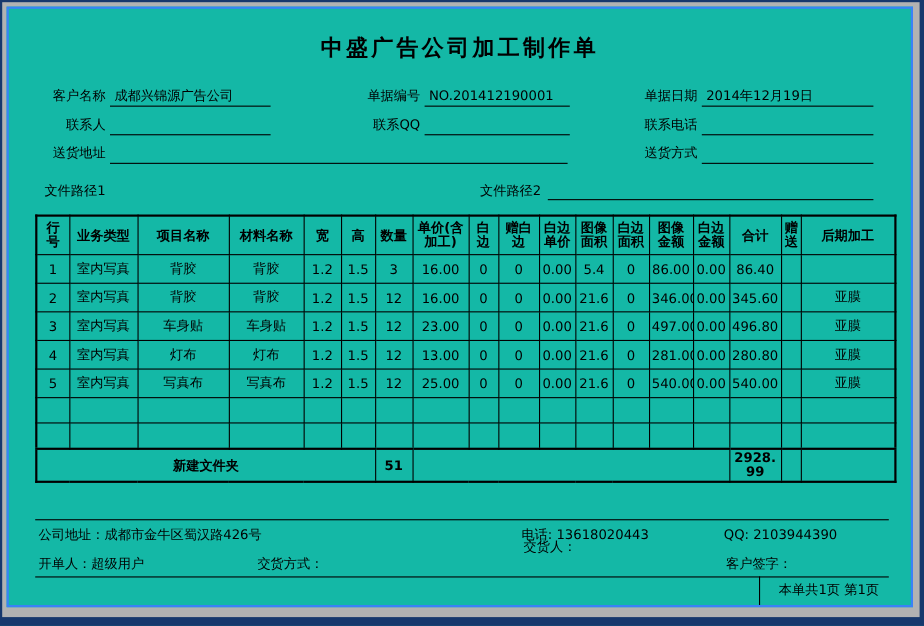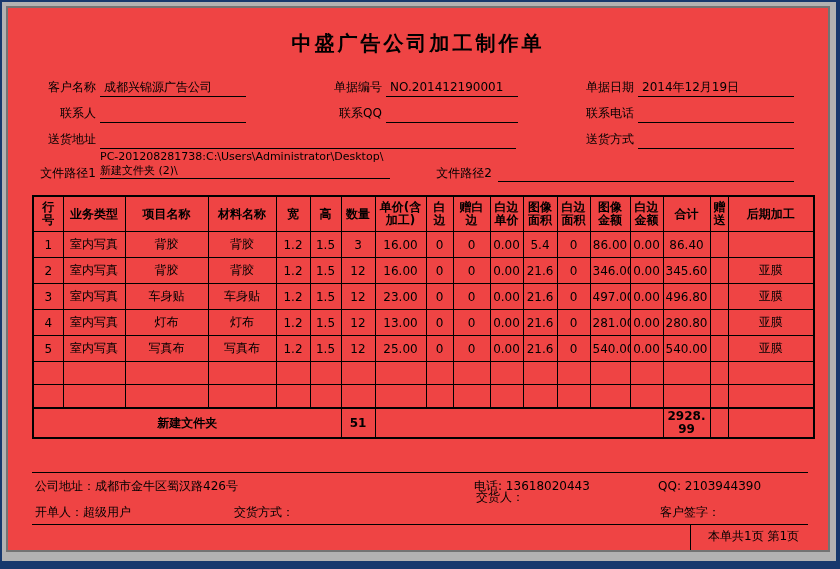--- a/index.html
+++ b/index.html
@@ -1,19 +1,19 @@
 <!DOCTYPE html>
 <html><head>
 <meta charset="utf-8">
 <style>
   html,body{margin:0;padding:0;}
   body{width:840px;height:569px;position:relative;background:#17386d;
        font-family:"DejaVu Sans",sans-serif;color:#000;overflow:hidden;}
   .mat{position:absolute;left:2px;top:2px;right:4px;bottom:8px;background:#b2b2b2;}
-  .page{position:absolute;left:6px;top:6px;width:820px;height:542px;background:#ef4444;border:2px solid #737373;}
+  .page{position:absolute;left:6px;top:6px;width:820px;height:542px;background:#14b8a6;border:2px solid #3b82f6;}
   .title{position:absolute;top:22px;left:0;width:100%;text-align:center;font-size:20px;
          font-weight:bold;letter-spacing:3px;margin:0;}
   .lbl{position:absolute;text-align:right;font-size:12px;height:17px;line-height:17px;white-space:nowrap;}
   .val{position:absolute;border-bottom:1px solid #000;font-size:12px;height:17px;line-height:17px;
        padding-left:4px;white-space:nowrap;overflow:visible;}
   .pathbox{position:absolute;left:92px;top:142px;width:290px;border-bottom:1px solid #000;}
   .pathline{display:block;font-size:11px;line-height:14px;white-space:nowrap;}
   table.items{position:absolute;left:24px;top:187px;width:776px;border-collapse:collapse;
               table-layout:fixed;border:2px solid #000;}
   .items th,.items td{border:1px solid #000;padding:0 2px;text-align:center;font-size:12px;overflow:hidden;}
@@ -50,24 +50,20 @@
   <span class="val" style="left:378px;top:97px;width:128px"></span>
   <span class="lbl" style="left:562px;top:97px;width:64px">联系电话</span>
   <span class="val" style="left:630px;top:97px;width:152px"></span>
 
   <span class="lbl" style="left:20px;top:123px;width:68px">送货地址</span>
   <span class="val" style="left:92px;top:123px;width:412px"></span>
   <span class="lbl" style="left:562px;top:123px;width:64px">送货方式</span>
   <span class="val" style="left:630px;top:123px;width:152px"></span>
 
   <span class="lbl" style="left:20px;top:157px;width:68px">文件路径1</span>
-  <div class="pathbox">
-    <span class="pathline">PC-201208281738:C:\Users\Administrator\Desktop\</span>
-    <span class="pathline">新建文件夹 (2)\</span>
-  </div>
   <span class="lbl" style="left:420px;top:157px;width:64px">文件路径2</span>
   <span class="val" style="left:490px;top:157px;width:292px;height:16px"></span>
 
   <table class="items">
     <colgroup>
       <col style="width:30px">
         <col style="width:62px">
         <col style="width:83px">
         <col style="width:68px">
       <col style="width:34px">

